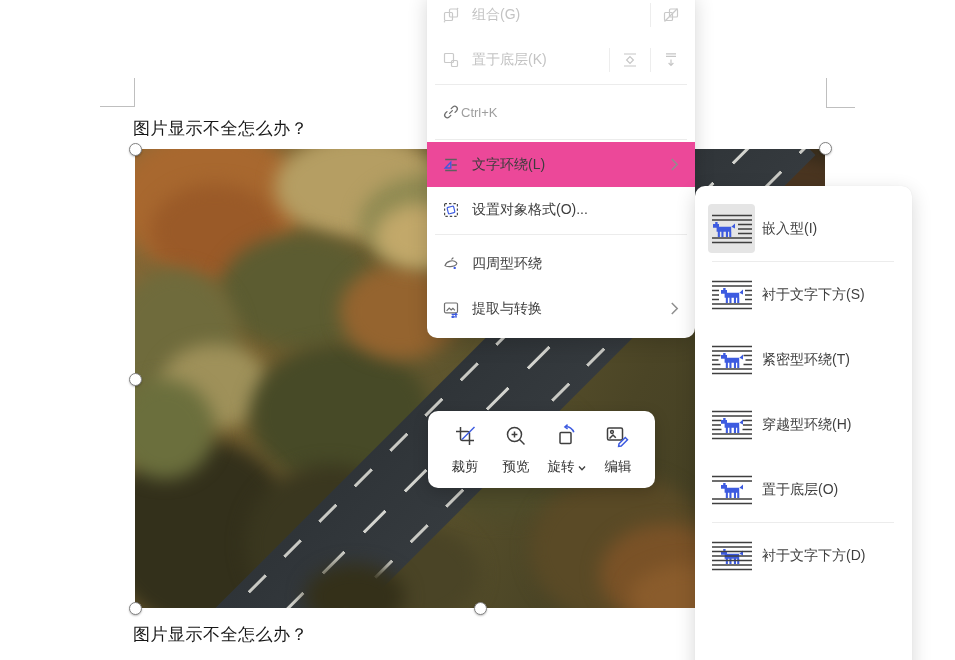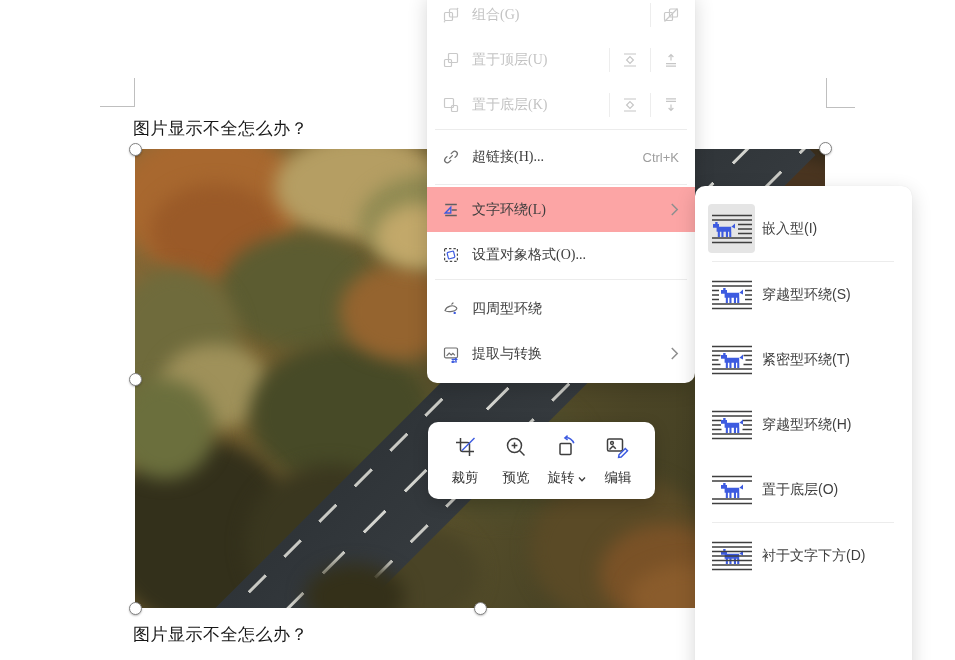--- a/index.html
+++ b/index.html
@@ -46,34 +46,34 @@
   .handle{position:absolute;width:13px;height:13px;border-radius:50%;
           background:#fff;border:1.5px solid #828282;box-sizing:border-box;
           box-shadow:0 1px 2px rgba(0,0,0,.25);z-index:5;}
 
   
   .menu{position:absolute;left:427px;top:-8px;width:268px;background:#fff;z-index:10;
         border-radius:0 0 10px 10px;box-shadow:0 6px 20px rgba(0,0,0,.16),0 0 1px rgba(0,0,0,.1);
         padding-bottom:7px;box-sizing:border-box;}
   .mrow{height:45px;display:flex;align-items:center;padding:0 14px 0 14px;cursor:default;}
   .mrow.tall{height:50px;}
-  .mrow.hl{background:#fca5a5;}
+  .mrow.hl{background:#ec4899;}
   .micon{width:20px;height:18px;display:flex;align-items:center;justify-content:center;flex:0 0 20px;}
-  .mlabel{font-size:14px;color:#3d3d3d;margin-left:11px;flex:1 1 auto;white-space:nowrap;font-family:Liberation Serif, serif;}
+  .mlabel{font-size:14px;color:#3d3d3d;margin-left:11px;flex:1 1 auto;white-space:nowrap;}
   .mrow.disabled .mlabel{color:#c3c3c3;}
   .shortcut{font-size:13px;color:#9e9e9e;margin-right:2px;}
   .chev{flex:0 0 auto;display:flex;align-items:center;margin-right:2px;}
   .rgroup{display:flex;align-items:center;flex:0 0 auto;}
   .vsep{width:1px;height:24px;background:#ededed;margin:0 10px;}
   .mdivider{height:1px;background:#ececec;margin:2px 8px;}
   .mdivider.sp{margin-bottom:6px;}
   .noicon{width:20px;flex:0 0 20px;}
 
   
-  .itoolbar{position:absolute;left:428px;top:422px;width:227px;height:77px;background:#fff;z-index:10;
+  .itoolbar{position:absolute;left:428px;top:411px;width:227px;height:77px;background:#fff;z-index:10;
             border-radius:10px;box-shadow:0 5px 16px rgba(0,0,0,.18),0 0 1px rgba(0,0,0,.1);
             display:flex;align-items:center;justify-content:space-between;padding:0 12px;box-sizing:border-box;}
   .tbtn{display:flex;flex-direction:column;align-items:center;gap:5px;width:50px;cursor:default;}
   .tlabel{font-size:13.5px;color:#333;display:flex;align-items:center;gap:2px;white-space:nowrap;}
 
   
   .submenu{position:absolute;left:695px;top:186px;width:217px;height:500px;background:#fff;z-index:11;
            border-radius:10px;box-shadow:0 6px 20px rgba(0,0,0,.16),0 0 1px rgba(0,0,0,.1);
            padding-top:10px;box-sizing:border-box;}
   .srow{height:65px;display:flex;align-items:center;padding:0 10px 0 13px;cursor:default;}
@@ -147,45 +147,20 @@
         <span class="micon">
           <svg width="18" height="18" viewBox="0 0 18 18" fill="none" stroke="#c9c9c9" stroke-width="1.2">
             <rect x="2.5" y="6.5" width="8" height="8" rx="1"></rect>
               <rect x="7.5" y="3" width="8" height="8" rx="1"></rect>
             <path d="M2.5 15.5 15.5 2.5"></path>
           </svg>
           </span>
       </span>
     </div>
 
-    <div class="mrow disabled">
-      <span class="micon">
-        <svg width="18" height="18" viewBox="0 0 18 18" fill="none" stroke="#c9c9c9" stroke-width="1.2">
-          <rect x="6.5" y="2.5" width="9" height="9" rx="1"></rect>
-            <rect x="2.5" y="8.5" width="7" height="7" rx="1"></rect>
-        </svg>
-        </span>
-      <span class="mlabel">置于顶层(U)</span>
-      <span class="rgroup">
-        <span class="vsep"></span>
-        <span class="micon">
-          <svg width="18" height="18" viewBox="0 0 18 18" fill="none" stroke="#c6c6c6" stroke-width="1.2">
-            <path d="M3 3h12M3 15h12"></path>
-              <path d="M9 5.6l3.4 3.4L9 12.4 5.6 9z"></path>
-          </svg>
-          </span>
-        <span class="vsep"></span>
-        <span class="micon">
-          <svg width="18" height="18" viewBox="0 0 18 18" fill="none" stroke="#c6c6c6" stroke-width="1.2">
-            <path d="M4 15.2h10M4 12.6h10"></path>
-              <path d="M9 9.5V3.6M6.6 6 9 3.6 11.4 6"></path>
-          </svg>
-          </span>
-      </span>
-    </div>
 
     <div class="mrow disabled">
       <span class="micon">
         <svg width="18" height="18" viewBox="0 0 18 18" fill="none" stroke="#c9c9c9" stroke-width="1.2">
           <rect x="2.5" y="2.5" width="9" height="9" rx="1"></rect>
             <rect x="9.5" y="9.5" width="6" height="6" rx="1"></rect>
         </svg>
         </span>
       <span class="mlabel">置于底层(K)</span>
       <span class="rgroup">
@@ -209,21 +184,20 @@
     <div class="mdivider"></div>
 
     <div class="mrow tall">
       <span class="micon">
         <svg width="18" height="18" viewBox="0 0 18 18" fill="none" stroke="#6f6f6f" stroke-width="1.3" stroke-linecap="round">
           <path d="M7.6 10.4 10.4 7.6"></path>
           <path d="M9.2 5.6l1.7-1.7a2.7 2.7 0 0 1 3.8 3.8L13 9.4"></path>
           <path d="M8.8 12.4l-1.7 1.7a2.7 2.7 0 0 1-3.8-3.8L5 8.6"></path>
         </svg>
         </span>
-      <span class="mlabel">超链接(H)...</span>
       <span class="shortcut">Ctrl+K</span>
     </div>
 
     <div class="mdivider"></div>
 
     <div class="mrow hl">
       <span class="micon">
         <svg width="18" height="18" viewBox="0 0 18 18" fill="none" stroke-width="1.3">
           <path d="M3.2 3.5h11.6M9.6 9h5.2M3.2 14.5h11.6" stroke="#5f5f5f"></path>
           <path d="M3.2 12 8.8 6.2V12z" stroke="#3d5be0"></path>
@@ -348,21 +322,21 @@
       <span class="sicon">
         <svg width="40" height="30" viewBox="0 0 40 30">
           <g stroke="#3f3f3f" stroke-width="1.7" fill="none">
             <path d="M0 1.5H40M0 6H40M0 10.5H7M33 10.5H40M0 15H7M33 15H40M0 19.5H7M33 19.5H40M0 24H40M0 28.5H40"></path>
           </g>
           <g transform="translate(9,8)" fill="#3d5be0">
             <path d="M2.2 0h2.4v2.2H2.2z M0 2h6v3.8H0z M3.6 4.8h14.6v5H3.6z M4.8 9.8h2.1v5.2H4.8z M8.4 9.8h2.1v5.2H8.4z M12.9 9.8h2.1v5.2h-2.1z M16.2 9.8h2.1v5.2h-2.1z M18.4 4.8 22 1.6v5z"></path>
           </g>
         </svg>
         </span>
-      <span class="slabel">穿越型环绕(S)</span>
+      <span class="slabel">衬于文字下方(S)</span>
     </div>
 
     <div class="srow">
       <span class="sicon">
         <svg width="40" height="30" viewBox="0 0 40 30">
           <g stroke="#3f3f3f" stroke-width="1.7" fill="none">
             <path d="M0 1.5H40M0 6H40M0 10.5H8.5M31.5 10.5H40M0 15H6.5M33.5 15H40M0 19.5H8.5M31.5 19.5H40M0 24H40M0 28.5H40"></path>
           </g>
           <g transform="translate(9,8)" fill="#3d5be0">
             <path d="M2.2 0h2.4v2.2H2.2z M0 2h6v3.8H0z M3.6 4.8h14.6v5H3.6z M4.8 9.8h2.1v5.2H4.8z M8.4 9.8h2.1v5.2H8.4z M12.9 9.8h2.1v5.2h-2.1z M16.2 9.8h2.1v5.2h-2.1z M18.4 4.8 22 1.6v5z"></path>

